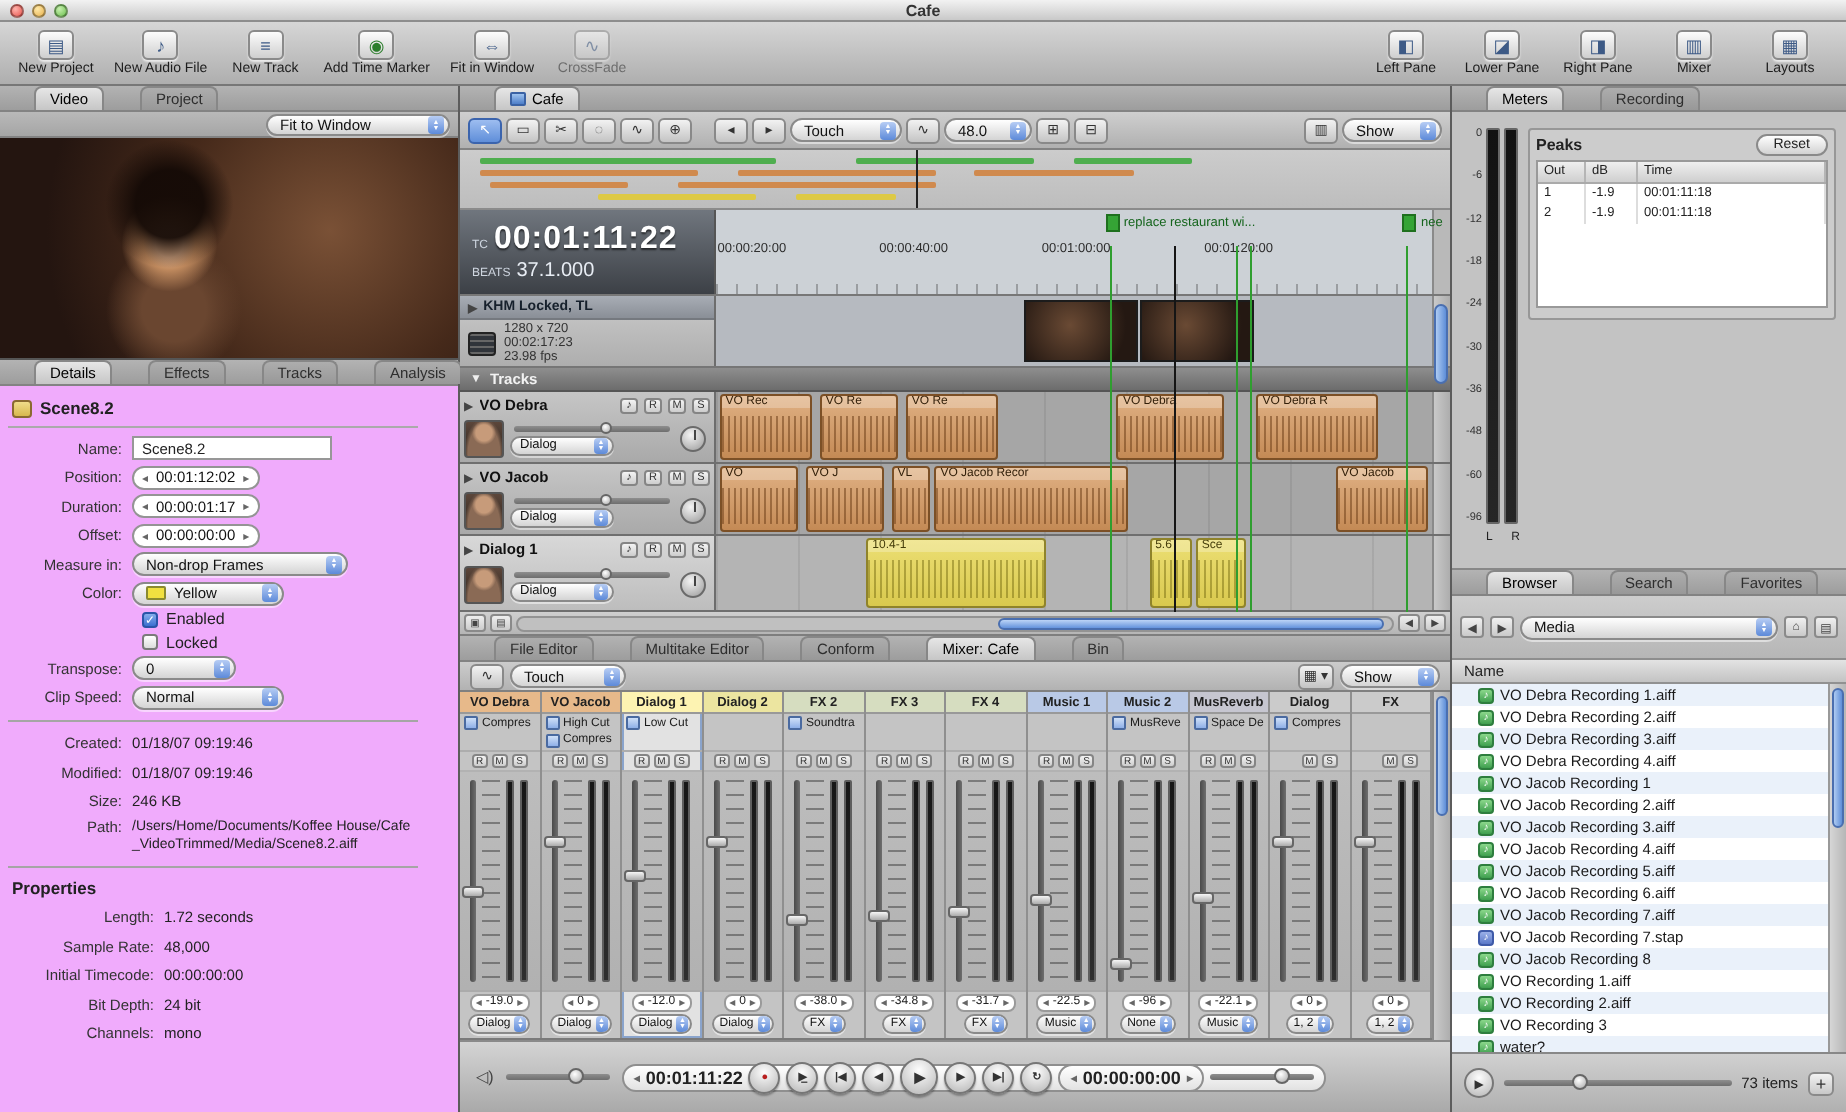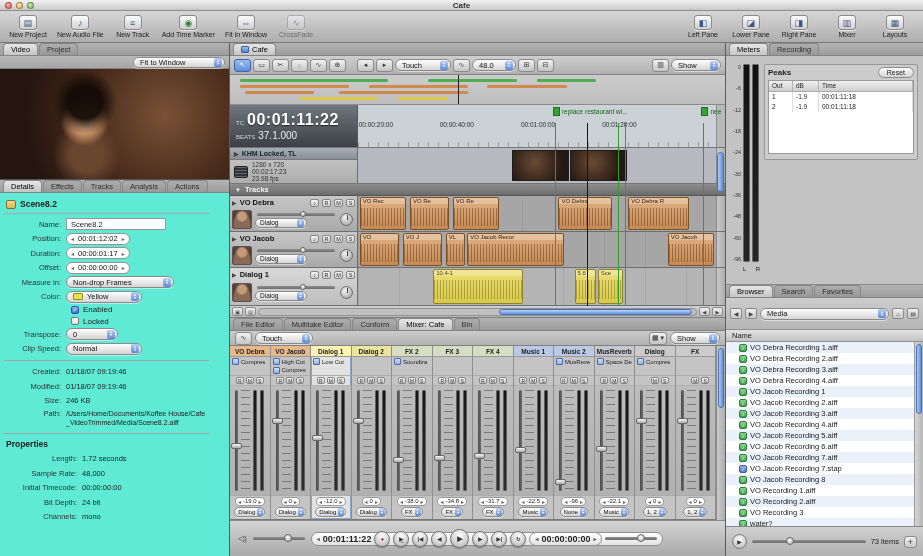--- a/index.html
+++ b/index.html
@@ -25,21 +25,21 @@
   .tbitem.disabled{opacity:.5}
   .tbitem.green .tbic{color:#2c7e2c}
 
   
   .main{display:flex;height:513px}
   .left-panel{width:230px;border-right:1px solid #5c5c5c;display:flex;flex-direction:column;background:#c7c7c7}
   .center-panel{flex:1;display:flex;flex-direction:column;position:relative;background:#b5b5b5;min-width:0}
   .right-panel{width:198px;border-left:1px solid #5c5c5c;display:flex;flex-direction:column;background:#c3c3c3}
 
   
-  .tabs{display:flex;align-items:center;background:linear-gradient(#b3b3b3,#9d9d9d);border-bottom:1px solid #838383;height:13px;padding:0 0 0 3px;gap:1px;flex:none}
+  .tabs{display:flex;align-items:center;background:linear-gradient(#b3b3b3,#9d9d9d);border-bottom:1px solid #838383;height:13px;padding:0 0 0 17px;gap:18px;flex:none}
   .tab{height:12px;padding:0 7px;font-size:7.5px;color:#2e2e2e;border:1px solid #878787;border-bottom:none;border-radius:4px 4px 0 0;background:linear-gradient(#adadad,#989898);display:flex;align-items:center;white-space:nowrap}
   .tab.active{background:linear-gradient(#e6e6e6,#c6c6c6);color:#000}
   .pop{display:inline-flex;align-items:center;height:12px;border:1px solid #8a8a8a;border-radius:6px;background:linear-gradient(#ffffff,#d4d4d4);padding:0 2px 0 6px;font-size:7.5px;gap:4px;color:#111;box-shadow:0 1px 0 rgba(255,255,255,.5)}
   .parr{width:8px;height:9px;border-radius:2px;background:linear-gradient(#b7cdf4,#5d8ad9);display:flex;flex-direction:column;align-items:center;justify-content:center;color:#fff;font-size:3.5px;line-height:3px;margin-left:auto;flex:none}
   .parr::before{content:"▲"}.parr::after{content:"▼"}
   .spill{display:inline-flex;align-items:center;height:12px;border:1px solid #949494;border-radius:6px;background:#fff;padding:0 4px;font-size:7.5px;gap:4px;color:#111}
   .sarr{color:#666;font-size:6px}
   .cb{width:8px;height:8px;border:1px solid #7a7a7a;border-radius:2px;background:linear-gradient(#fff,#dcdcdc);display:inline-flex;align-items:center;justify-content:center;font-size:6px;color:#fff;flex:none}
   .cb.checked{background:linear-gradient(#86aeec,#3a6fd0);border-color:#2a55a8}
   .cb.checked::after{content:"✓"}
@@ -49,21 +49,21 @@
 
   
   .fitrow{height:13px;background:linear-gradient(#b9b9b9,#a5a5a5);border-bottom:1px solid #828282;display:flex;align-items:flex-end;justify-content:flex-end;padding:0 4px;flex:none}
   .fitrow .pop{height:11px;width:92px}
   .videoimg{height:111px;flex:none;background:
     radial-gradient(circle at 37% 30%, rgba(20,10,6,.95) 0 17px, rgba(20,10,6,0) 32px),
     radial-gradient(circle at 37% 48%, #e2b28c 0 7px, #c08a5e 13px, rgba(192,138,94,0) 24px),
     radial-gradient(circle at 38% 78%, #6a4630 0 16px, rgba(106,70,48,0) 34px),
     radial-gradient(circle at 72% 42%, #7a5136 0, #45291a 45%, #241510 80%),
     #20130c;border-bottom:1px solid #555}
-  .details{flex:1;background:#5eead4;padding:4px 20px 0 4px;overflow:hidden}
+  .details{flex:1;background:#f0abfc;padding:4px 20px 0 4px;overflow:hidden}
   .dtitle{display:flex;align-items:center;gap:4px;font-weight:bold;font-size:8.5px;padding:2px 0 4px 2px;border-bottom:1px solid #aaa;margin-bottom:4px}
   .clipic{width:10px;height:9px;border:1px solid #8a6a30;border-radius:2px;background:linear-gradient(#f0dc8a,#d8b84e);flex:none}
   .frow{display:flex;align-items:center;margin-bottom:2.5px;min-height:12px}
   .flabel{width:62px;text-align:right;padding-right:5px;color:#333;flex:none;font-size:7.5px}
   .finput{display:inline-flex;align-items:center;height:12px;border:1px solid #979797;background:#fff;padding:0 4px;font-size:7.5px;min-width:100px}
   .swatch{width:10px;height:7px;border:1px solid #8a8a30;background:#f0e040;border-radius:1px}
   .cbrow{margin-left:67px;display:flex;align-items:center;gap:4px;margin-bottom:2.5px}
   .plain{font-size:7.5px;color:#222}
   .pathval{width:146px;line-height:1.35;word-break:break-all;font-size:7px;color:#222}
   .divider{height:1px;background:#a5a5a5;margin:5px 0}

